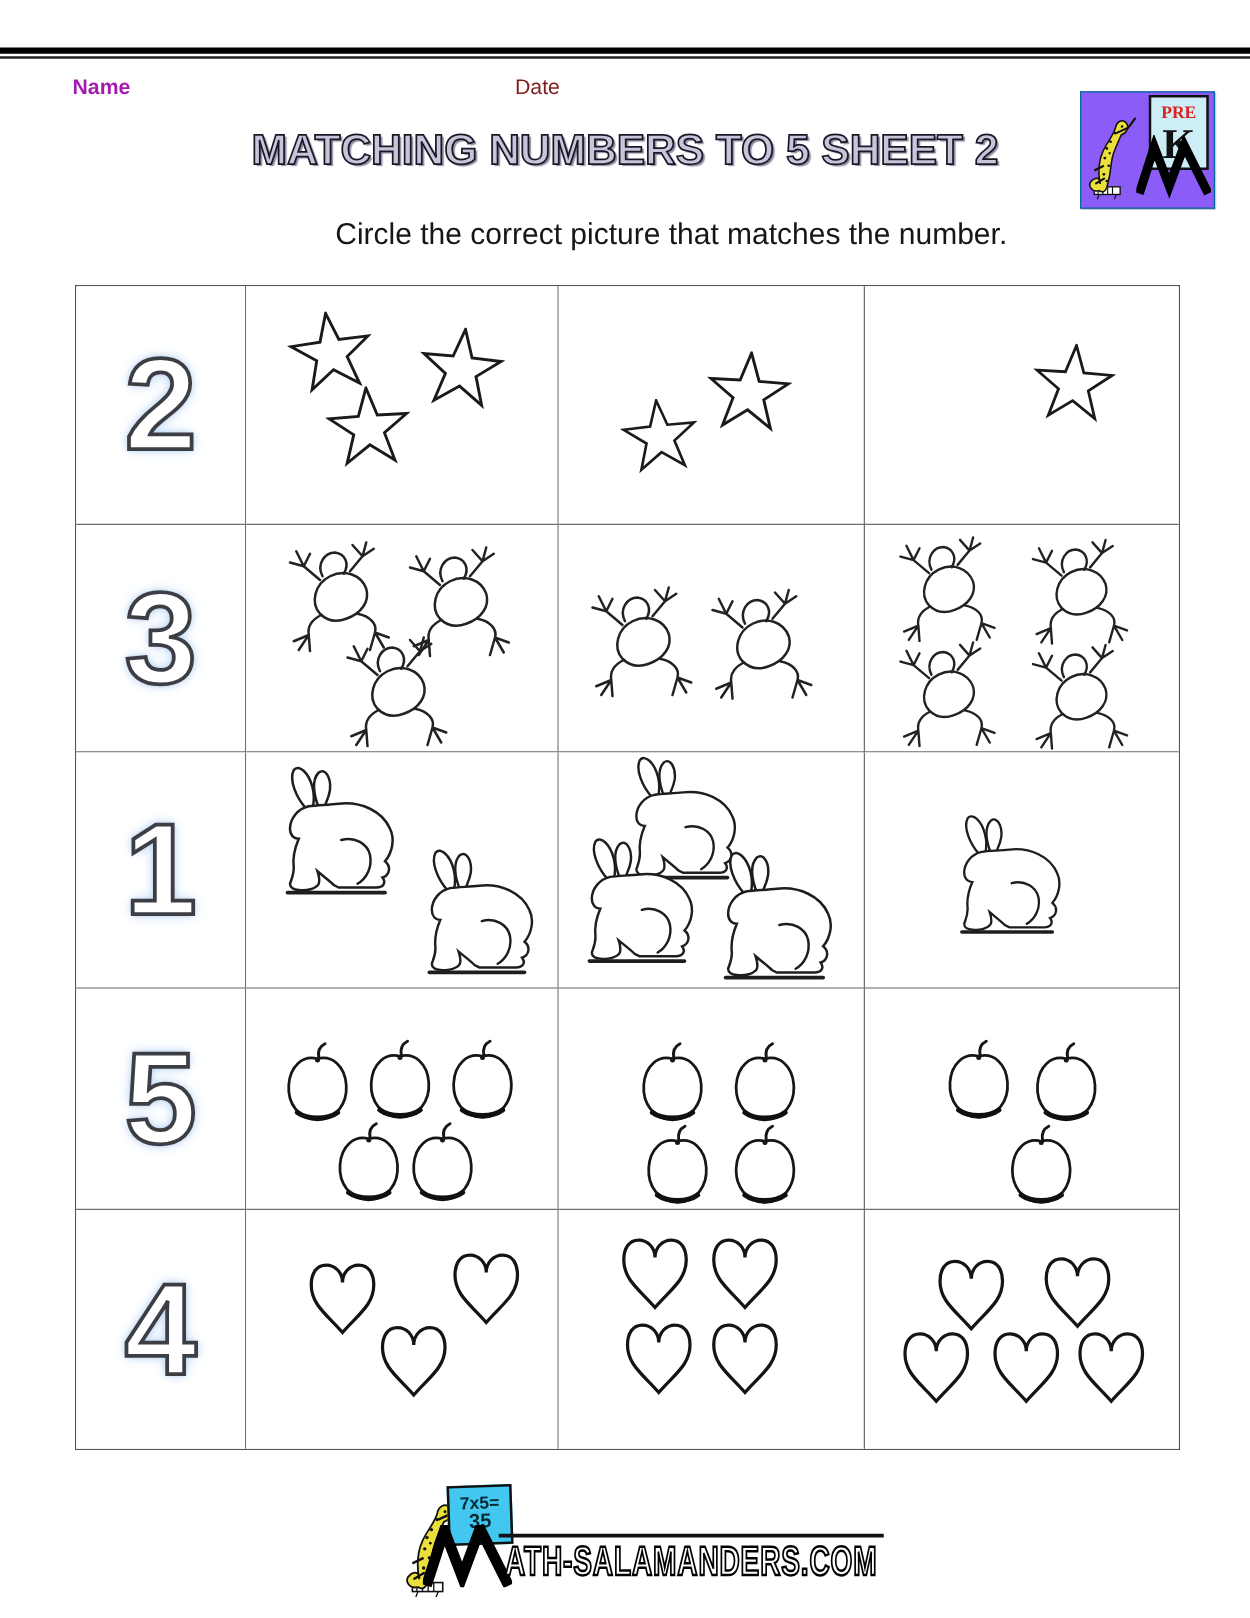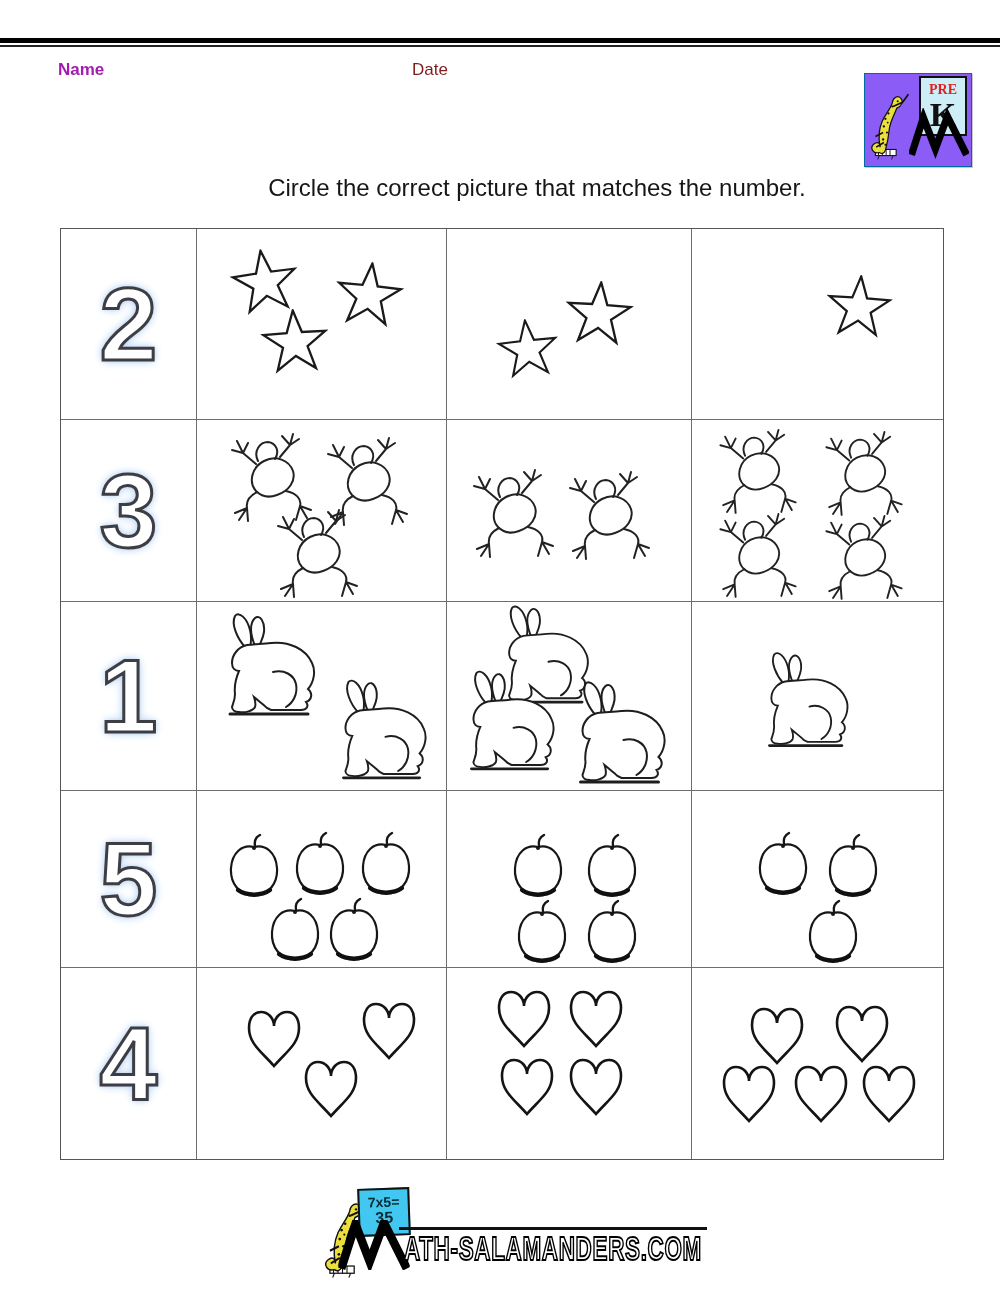--- a/index.html
+++ b/index.html
@@ -120,20 +120,21 @@
   <div class="logo-box">
     <svg width="104" height="90" viewBox="0 0 104 90">
       <rect x="55" y="3" width="46" height="58" fill="#cdeef6" stroke="#111" stroke-width="2"></rect>
       <text x="78" y="20" text-anchor="middle" font-family="Liberation Serif, serif" font-weight="bold" font-size="14" fill="#dd2222">PRE</text>
       <text x="78" y="52" text-anchor="middle" font-family="Liberation Serif, serif" font-weight="bold" font-size="34" fill="#111">K</text>
       <use href="#sym-mlogo" x="44" y="34" width="60" height="54"></use>
       <use href="#sym-salamander" x="2" y="12" width="46" height="74"></use>
     </svg>
   </div>
 
+  <h1 class="title">MATCHING NUMBERS TO 5 SHEET 2</h1>
   <p class="instruction">Circle the correct picture that matches the number.</p>
 
   <div class="table" style="left: 60px; top: 228px; width: 882px; height: 930px;">
       <div class="cell number-cell" style="left: 0px; top: 0px; width: 136px; height: 191px;">
         <span class="digit">2</span>
       </div>
       <div class="cell picture-cell" style="left: 136px; top: 0px; width: 250px; height: 191px;">
         <svg class="icon" width="68" height="68" style="left: 34px; top: 20px; transform: rotate(-8deg);">
           <use href="#sym-star" width="68" height="68"></use>
         </svg>

